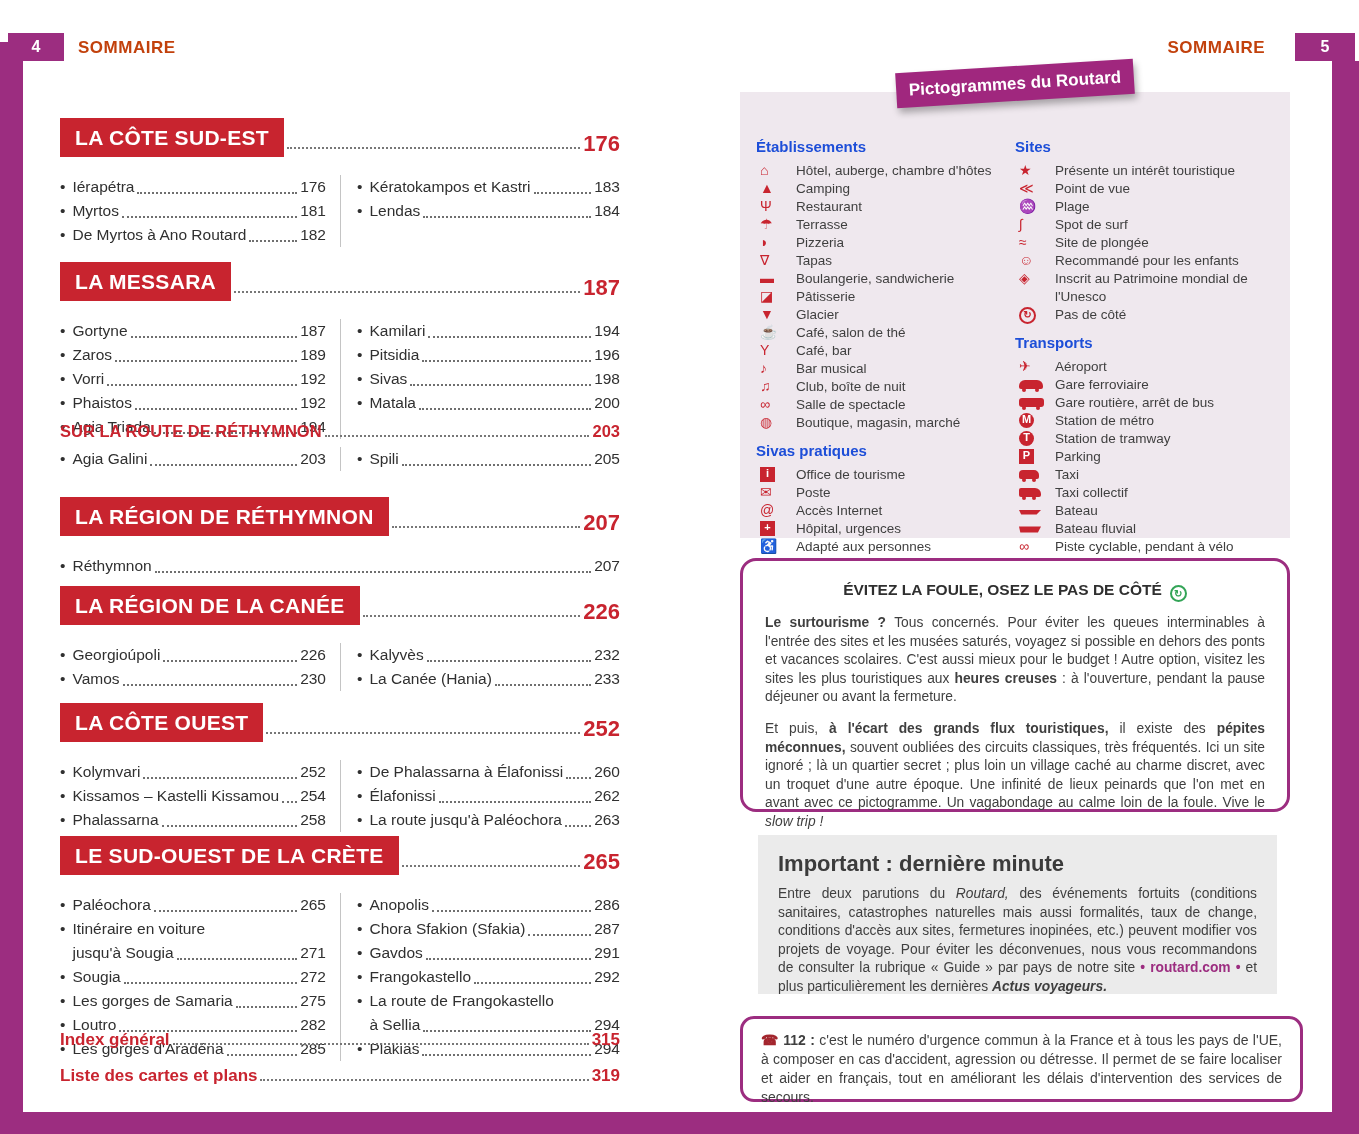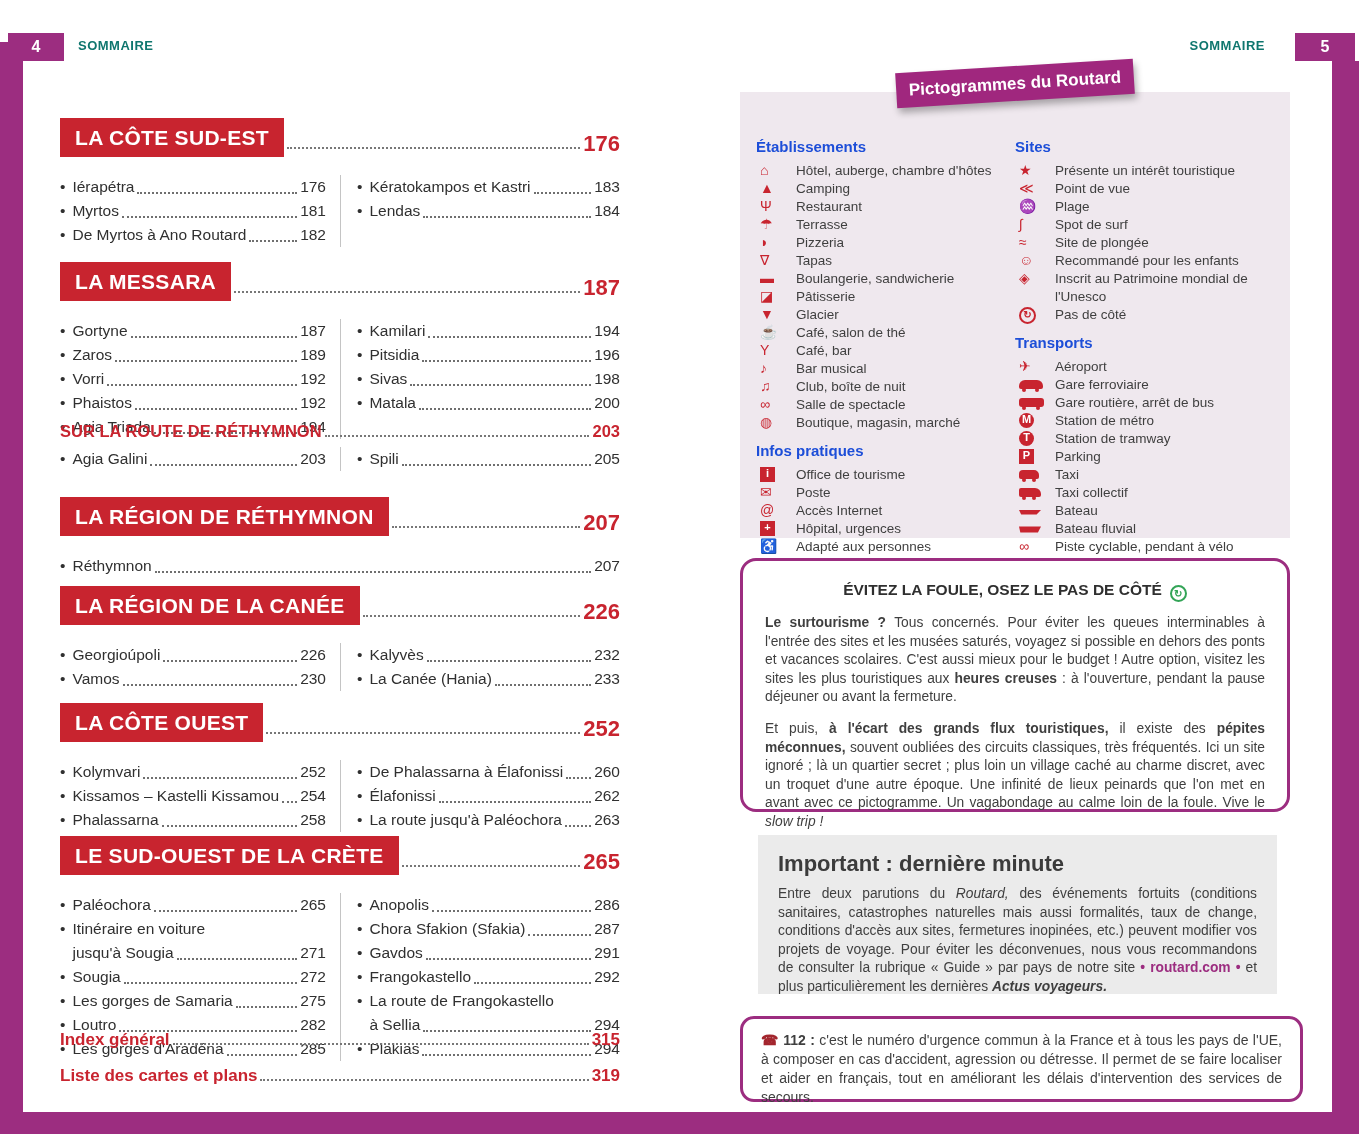--- a/index.html
+++ b/index.html
@@ -8,21 +8,21 @@
     font-family:"Liberation Sans", sans-serif;color:#3b3b3b;overflow:hidden;
   }
   
   .vbar-left{position:absolute;left:0;top:42px;width:23px;bottom:0;background:#9c2d80;}
   .vbar-right{position:absolute;right:0;top:61px;width:27px;bottom:0;background:#9c2d80;}
   .hbar-bottom{position:absolute;left:0;right:0;top:1112px;height:22px;background:#9c2d80;}
   .pagenum-badge{position:absolute;top:33px;width:56px;height:28px;background:#9c2d80;color:#fff;
     font-weight:bold;font-size:16px;display:flex;align-items:center;justify-content:center;}
   .pagenum-left{left:8px;}
   .pagenum-right{left:1295px;width:60px;}
-  .sommaire-hdr{position:absolute;top:38px;font-size:13px;font-weight:bold;color:#0f766e;letter-spacing:.5px;}
+  .sommaire-hdr{position:absolute;top:38px;font-size:17px;font-weight:bold;color:#c2410c;letter-spacing:.5px;}
   .sommaire-hdr.left{left:78px;}
   .sommaire-hdr.right{right:94px;}
 
   
   #toc{position:absolute;left:60px;top:0;width:560px;}
   .toc-section{position:absolute;left:0;right:0;}
   .title-row{display:flex;align-items:flex-end;}
   .title-box{background:#c8242f;color:#fff;font-weight:bold;font-size:21px;letter-spacing:.3px;
     padding:8px 15px 7px;white-space:nowrap;}
   .title-page{color:#c8242f;font-weight:bold;font-size:22px;}
@@ -692,21 +692,21 @@
               <span class="pg">∞</span>
             </span>
             <span>Salle de spectacle</span>
           </div>
           <div class="leg-row">
             <span class="leg-ic">
               <span class="pg">◍</span>
             </span>
             <span>Boutique, magasin, marché</span>
           </div>
-          <div class="leg-heading">Infos pratiques</div>
+          <div class="leg-heading">Sivas pratiques</div>
           <div class="leg-row">
             <span class="leg-ic">
               <span class="badge-sq">i</span>
             </span>
             <span>Office de tourisme</span>
           </div>
           <div class="leg-row">
             <span class="leg-ic">
               <span class="pg">✉</span>
             </span>

